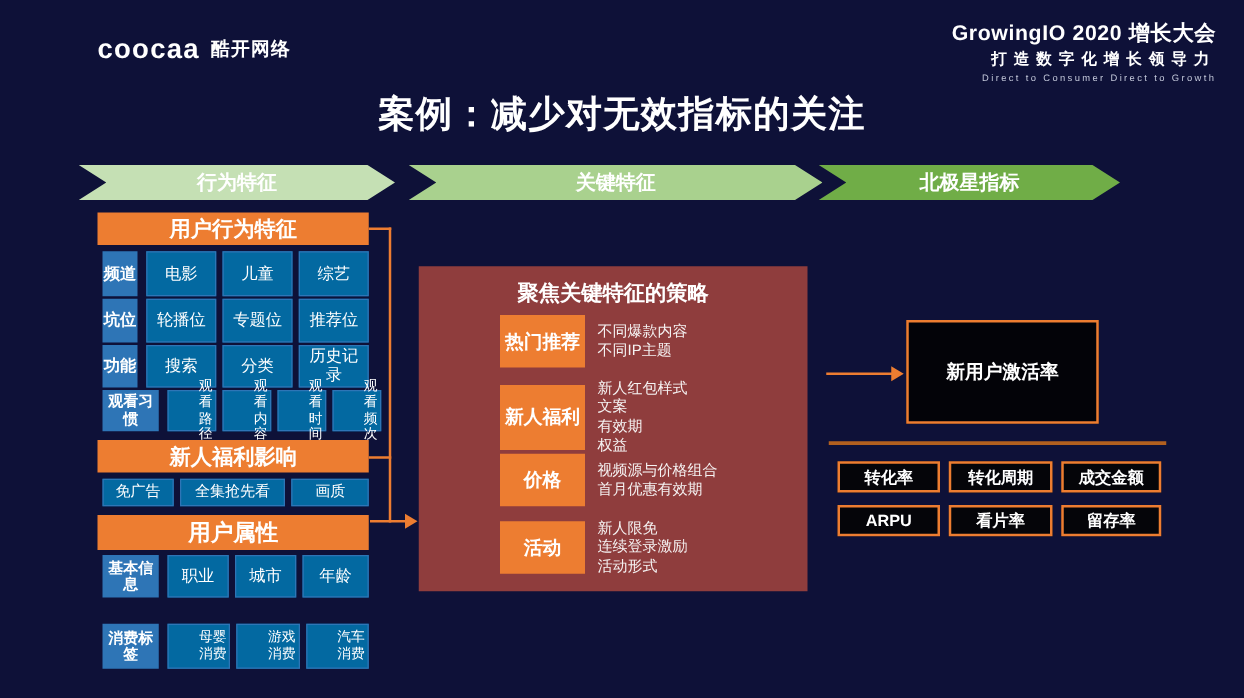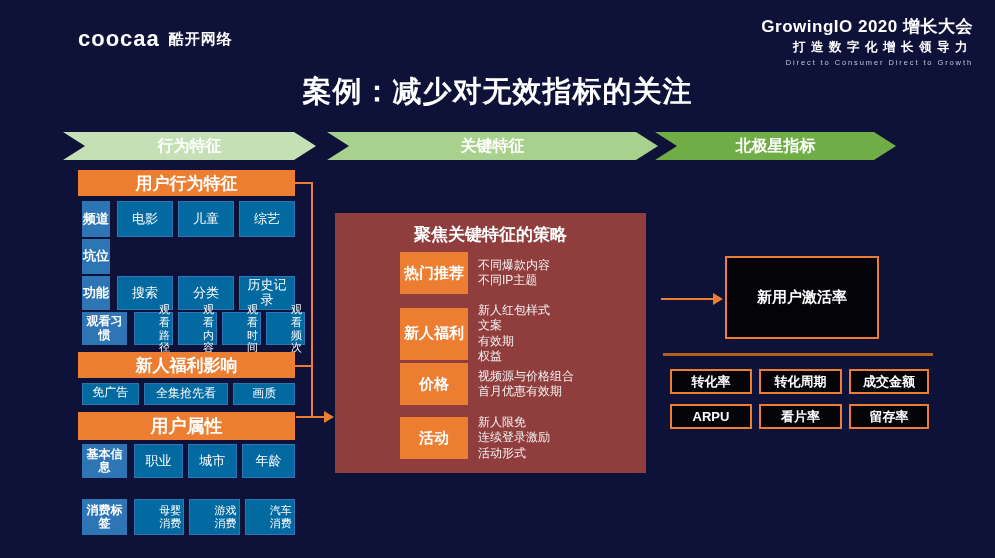--- a/index.html
+++ b/index.html
@@ -40,21 +40,21 @@
     justify-content:center;text-align:center;word-break:break-all;line-height:1.1;
     margin-left:4px;flex:0 0 auto;}
   .lab-sm{width:26px;font-size:13px;padding:0 1px;}
   .lab-lg{width:41px;font-size:12px;padding:15px 2px;}
   .b-items{display:flex;flex:1;gap:5px;margin-left:7px;}
   .b-item{flex:1;background:#0369a1;border:1.5px solid #2e75b6;color:#fff;
     display:flex;align-items:center;justify-content:center;text-align:center;
     font-size:13px;line-height:1.15;word-break:break-all;padding:1px 2px;box-sizing:border-box;}
   .b-item.two{font-size:11px;padding-left:24px;}
   .row-nolabel .b-items{margin-left:4px;}
-  .w-a{flex:1.0;font-family:Liberation Mono, monospace;} .w-b{flex:1.55;} .w-c{flex:1.1;}
+  .w-a{flex:1.0;} .w-b{flex:1.55;} .w-c{flex:1.1;}
 
   
   .oline{background:#ed7d31;}
   .arrow-head{width:0;height:0;border-top:6px solid transparent;border-bottom:6px solid transparent;
     border-left:10px solid #ed7d31;}
 
   
   .strategy-panel{left:335px;top:213px;width:311px;height:260px;background:#8f3d3d;}
   .strategy-title{position:absolute;left:0;top:10px;width:100%;text-align:center;
     font-size:17px;font-weight:800;}
@@ -105,20 +105,25 @@
   <div class="b-label lab-sm">频道</div>
   <div class="b-items">
     <div class="b-item">电影</div>
     <div class="b-item">儿童</div>
     <div class="b-item">综艺</div>
   </div>
 </div>
 
 <div class="abs b-row" style="top:239px;height:35px;">
   <div class="b-label lab-sm">坑位</div>
+  <div class="b-items">
+    <div class="b-item">轮播位</div>
+    <div class="b-item">专题位</div>
+    <div class="b-item">推荐位</div>
+  </div>
 </div>
 
 <div class="abs b-row" style="top:276px;height:34px;">
   <div class="b-label lab-sm">功能</div>
   <div class="b-items">
     <div class="b-item">搜索</div>
     <div class="b-item">分类</div>
     <div class="b-item">历史记录</div>
   </div>
 </div>

